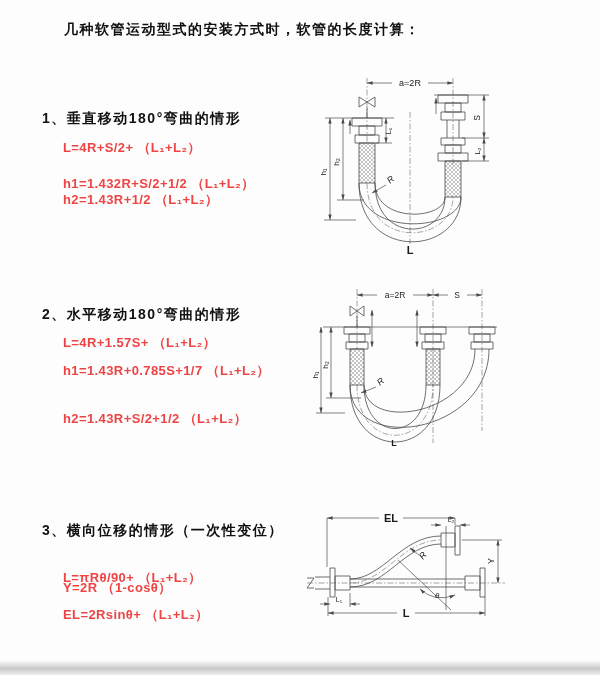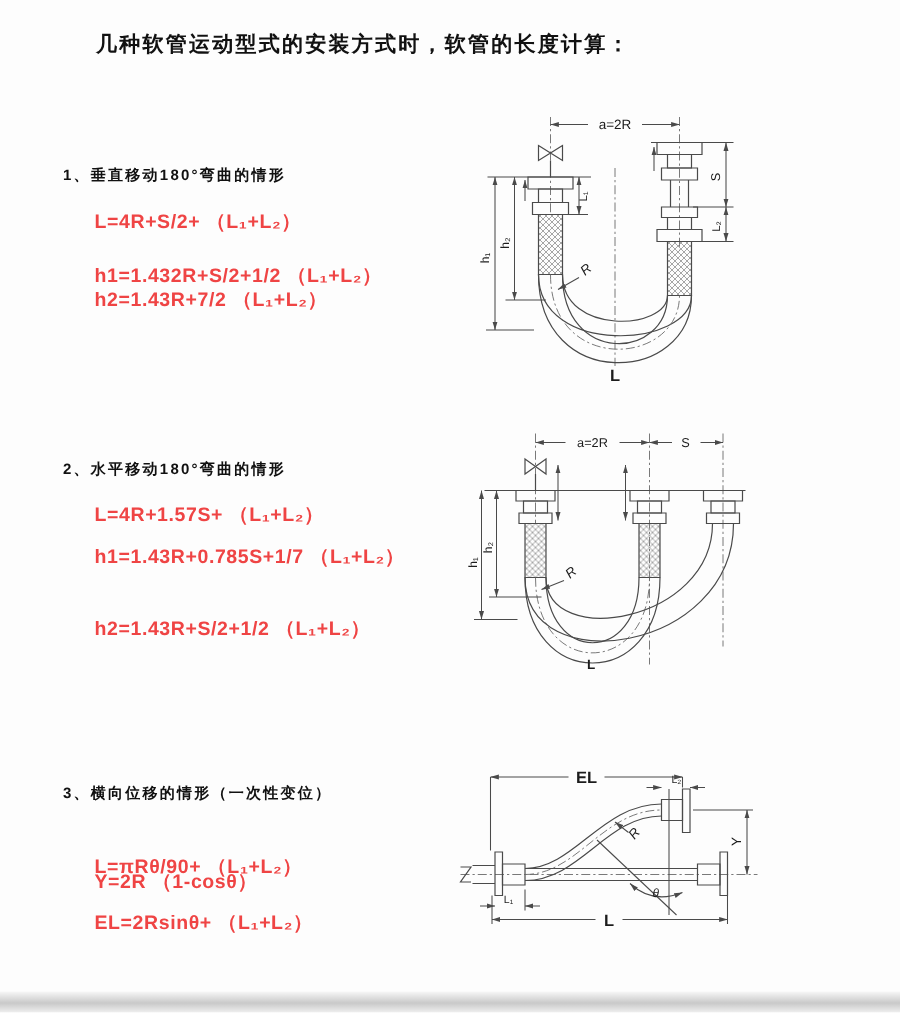--- a/index.html
+++ b/index.html
@@ -5,21 +5,21 @@
   html,body{margin:0;padding:0}
   body{
     width:600px;height:675px;position:relative;overflow:hidden;
     background:#fdfdfd;color:#111;
     font-family:"Liberation Sans","DejaVu Sans",sans-serif;
   }
   .abs{position:absolute}
   .page-title{
     left:33px;top:21px;font-size:14px;font-weight:bold;letter-spacing:1.5px;margin-left:31px;
   }
-  .sec-heading{font-size:10px;font-weight:bold;letter-spacing:1.5px}
+  .sec-heading{font-size:14px;font-weight:bold;letter-spacing:1.5px}
   .formula{font-size:13px;font-weight:bold;letter-spacing:.4px;color:#ef4444}
   
   #h1x{left:42px;top:110px}
   #f10{left:63px;top:139px}#f11{left:63px;top:175px}#f12{left:63px;top:191px}
   #h2x{left:42px;top:306px}
   #f20{left:63px;top:334px}#f21{left:63px;top:362px}#f22{left:63px;top:410px}
   #h3x{left:42px;top:522px}
   #f30{left:63px;top:569px}#f31{left:63px;top:579px}#f32{left:63px;top:606px}
   
   #dia1{left:312px;top:72px}
@@ -37,21 +37,21 @@
   }
 </style>
 </head>
 <body>
 
 <div class="abs page-title">几种软管运动型式的安装方式时，软管的长度计算：</div>
 
 <div class="abs sec-heading" id="h1x">1、垂直移动180°弯曲的情形</div>
 <div class="abs formula" id="f10">L=4R+S/2+ （L₁+L₂）</div>
 <div class="abs formula" id="f11">h1=1.432R+S/2+1/2 （L₁+L₂）</div>
-<div class="abs formula" id="f12">h2=1.43R+7/2 （L₁+L₂）</div>
+<div class="abs formula" id="f12">h2=1.43R+1/2 （L₁+L₂）</div>
 
 <div class="abs sec-heading" id="h2x">2、水平移动180°弯曲的情形</div>
 <div class="abs formula" id="f20">L=4R+1.57S+ （L₁+L₂）</div>
 <div class="abs formula" id="f21">h1=1.43R+0.785S+1/7 （L₁+L₂）</div>
 <div class="abs formula" id="f22">h2=1.43R+S/2+1/2 （L₁+L₂）</div>
 
 <div class="abs sec-heading" id="h3x">3、横向位移的情形（一次性变位）</div>
 <div class="abs formula" id="f30">L=πRθ/90+ （L₁+L₂）</div>
 <div class="abs formula" id="f31">Y=2R （1-cosθ）</div>
 <div class="abs formula" id="f32">EL=2Rsinθ+ （L₁+L₂）</div>

